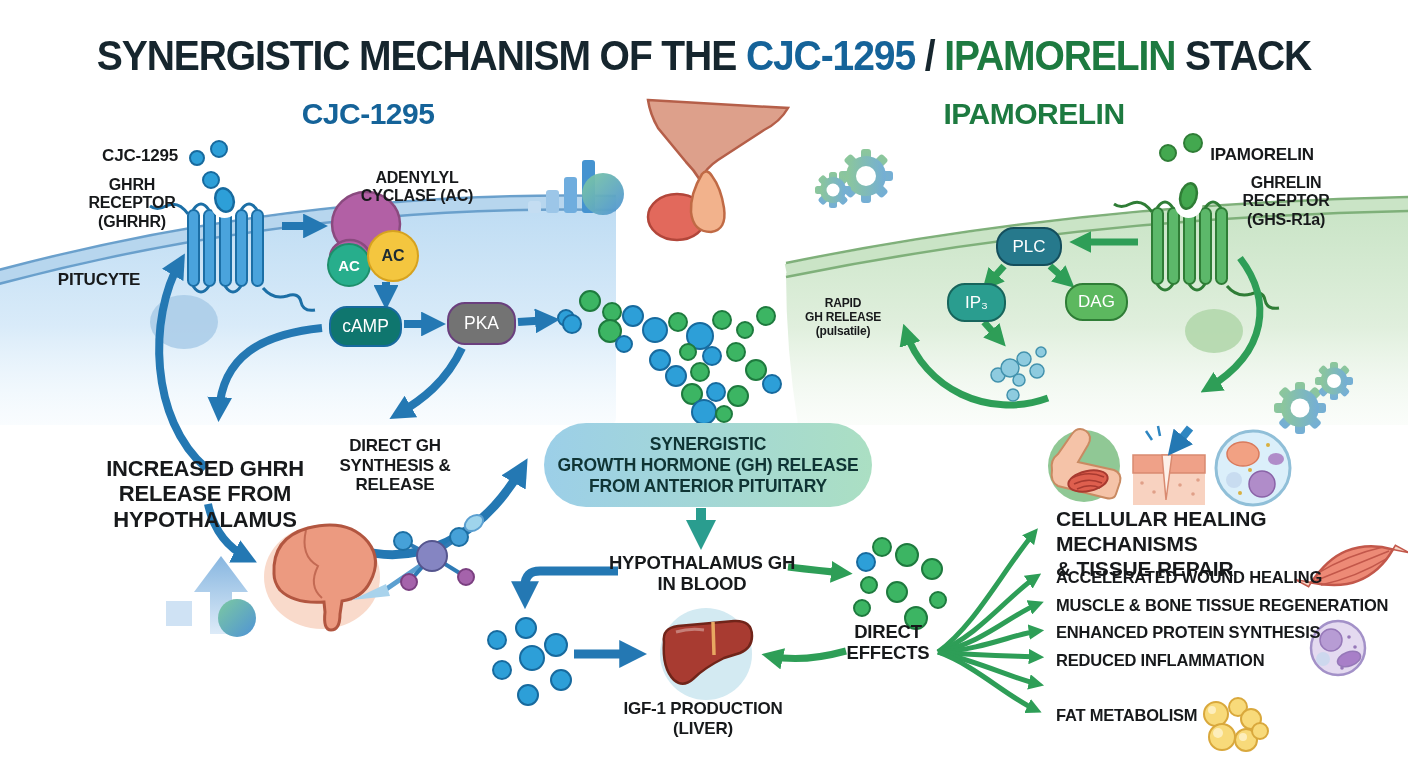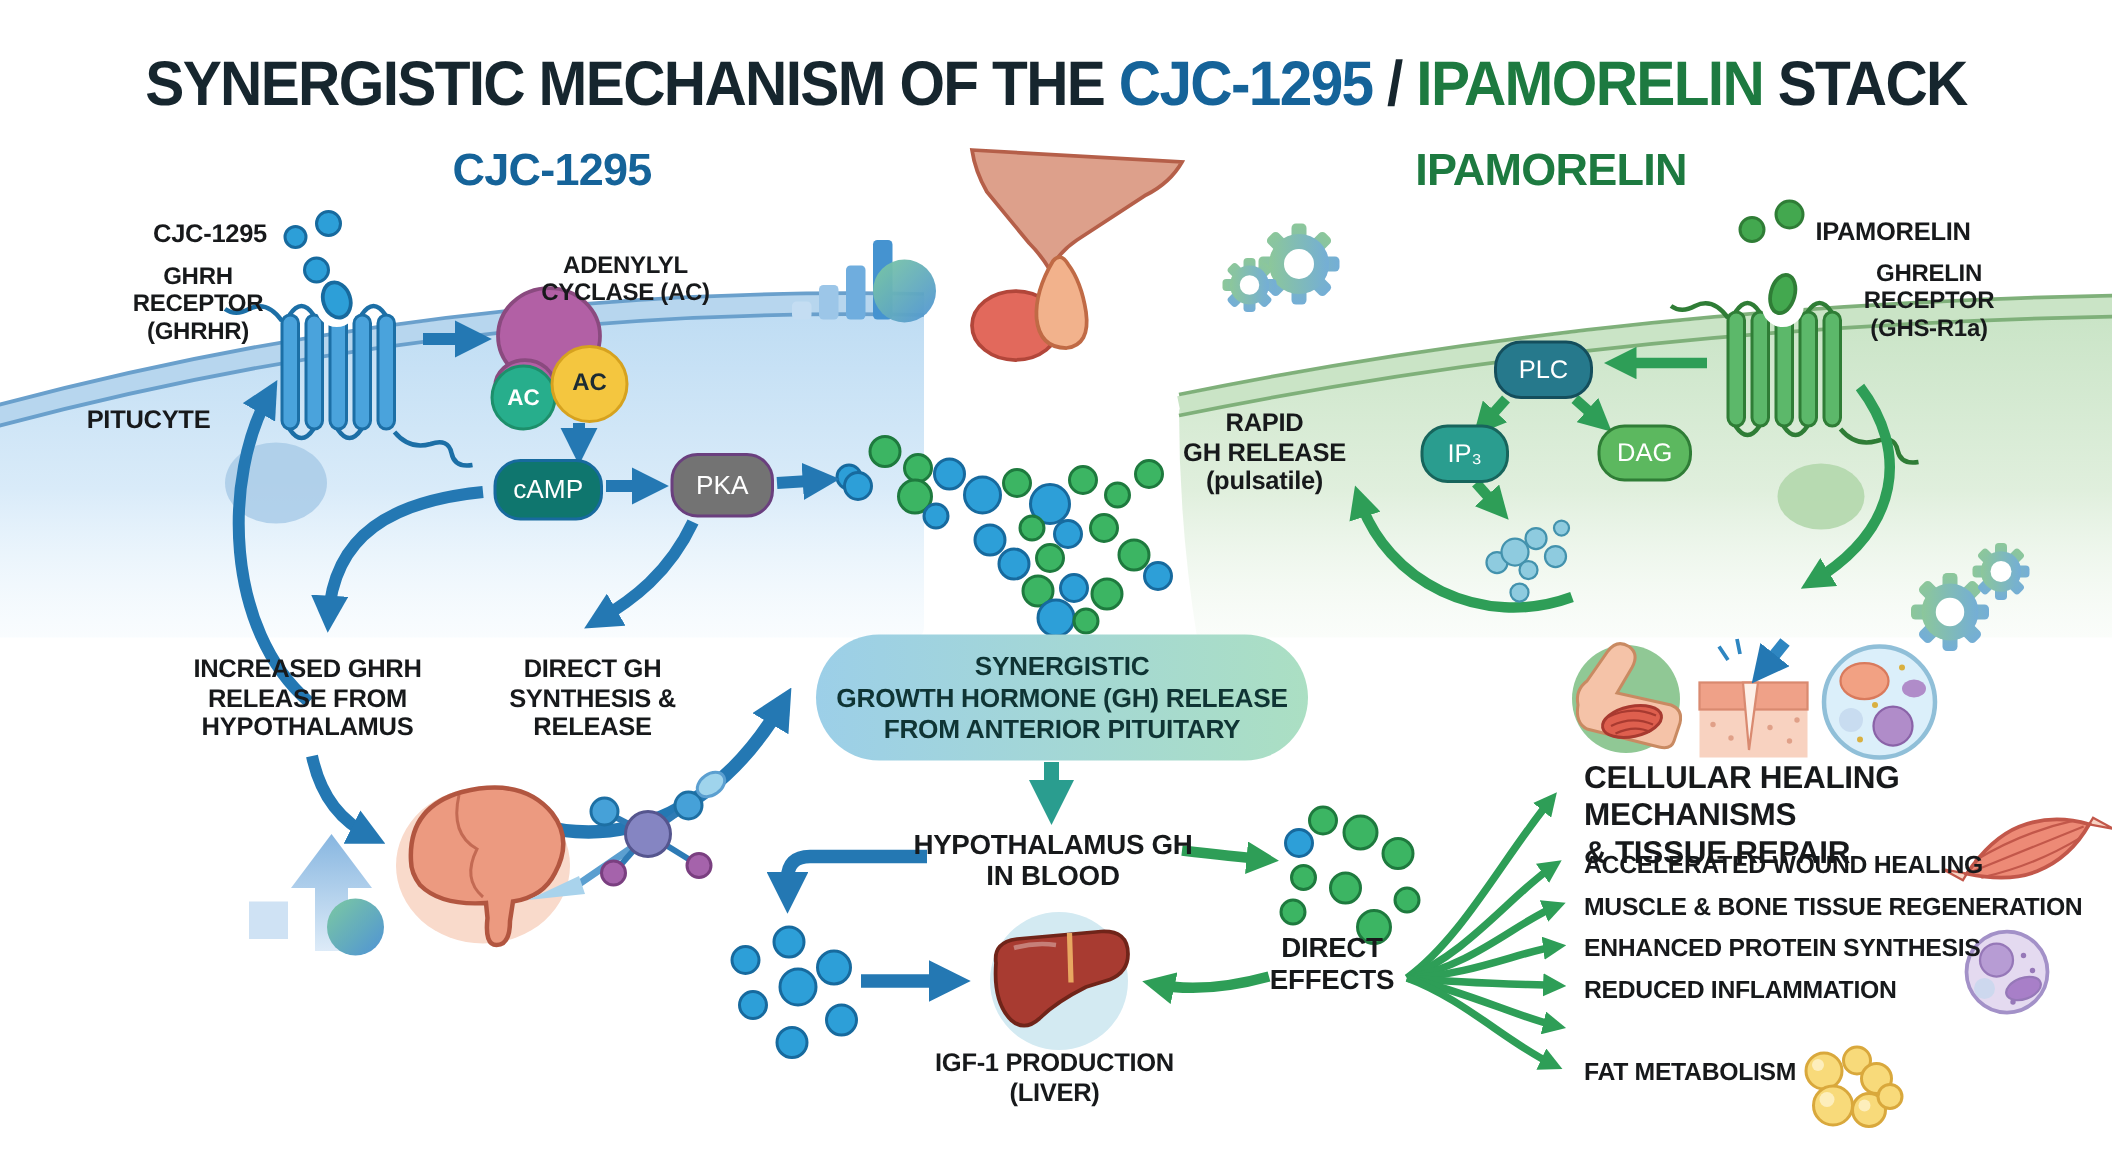--- a/index.html
+++ b/index.html
@@ -401,21 +401,21 @@
 <div class="lbl" style="left:99px;top:270px;font-size:17px">PITUCYTE</div>
 <div class="lbl" style="left:417px;top:169px;font-size:16px">ADENYLYL
 CYCLASE (AC)</div>
 
 <div class="badge" style="left:327px;top:243px;width:40px;height:40px;background:#27ae8c;border:2px solid #1d8f6b;font-size:15px">AC</div>
 <div class="badge" style="left:367px;top:230px;width:48px;height:48px;background:#f4c63f;border:2px solid #d6a21f;color:#1c2b33;font-size:16px">AC</div>
 
 <div class="pill" style="left:329px;top:306px;width:69px;height:37px;background:#0f766e;border:2.5px solid #176a9e;font-size:17.5px">cAMP</div>
 <div class="pill" style="left:447px;top:302px;width:65px;height:39px;background:#737373;border:2.5px solid #6a3f7e;font-size:17.5px">PKA</div>
 
-<div class="lbl" style="left:205px;top:436px;font-size:17px">INCREASED GHRH
+<div class="lbl" style="left:205px;top:456px;font-size:22px">INCREASED GHRH
 RELEASE FROM
 HYPOTHALAMUS</div>
 <div class="lbl" style="left:395px;top:436px;font-size:17px">DIRECT GH
 SYNTHESIS &amp;
 RELEASE</div>
 
 <div id="synergy">SYNERGISTIC
 GROWTH HORMONE (GH) RELEASE
 FROM ANTERIOR PITUITARY</div>
 
@@ -429,21 +429,21 @@
 <div class="lbl hdr t-green" style="left:1034px;top:97px">IPAMORELIN</div>
 <div class="lbl" style="left:1262px;top:145px;font-size:17px">IPAMORELIN</div>
 <div class="lbl" style="left:1286px;top:174px;font-size:16px">GHRELIN
 RECEPTOR
 (GHS-R1a)</div>
 
 <div class="pill" style="left:996px;top:227px;width:62px;height:35px;background:#26798c;border:2.5px solid #144e5c;font-size:17px">PLC</div>
 <div class="pill" style="left:947px;top:283px;width:55px;height:35px;background:#2a9d8f;border:2.5px solid #17655c;font-size:17px">IP₃</div>
 <div class="pill" style="left:1065px;top:283px;width:59px;height:34px;background:#5cb85f;border:2.5px solid #2f7d36;font-size:17px">DAG</div>
 
-<div class="lbl" style="left:843px;top:272px;font-size:17px">RAPID
+<div class="lbl" style="left:843px;top:297px;font-size:12px">RAPID
 GH RELEASE
 (pulsatile)</div>
 
 <div class="fx fx-lg" style="top:506px">CELLULAR HEALING MECHANISMS
 &amp; TISSUE REPAIR</div>
 <div class="fx" style="top:568px">ACCELERATED WOUND HEALING</div>
 <div class="fx" style="top:596px">MUSCLE &amp; BONE TISSUE REGENERATION</div>
 <div class="fx" style="top:623px">ENHANCED PROTEIN SYNTHESIS</div>
 <div class="fx" style="top:651px">REDUCED INFLAMMATION</div>
 <div class="fx" style="top:706px">FAT METABOLISM</div>

